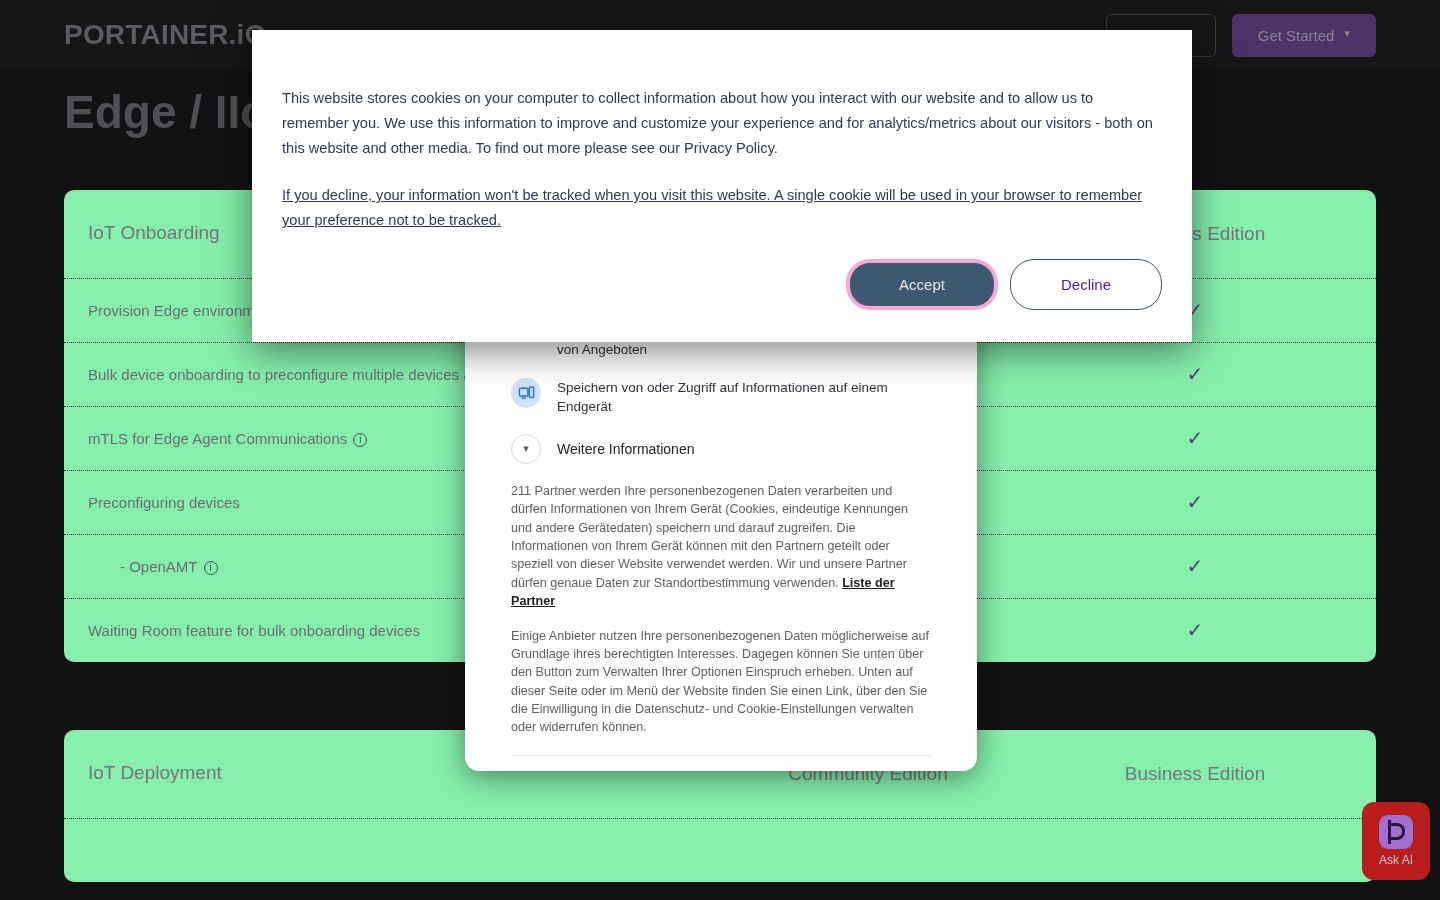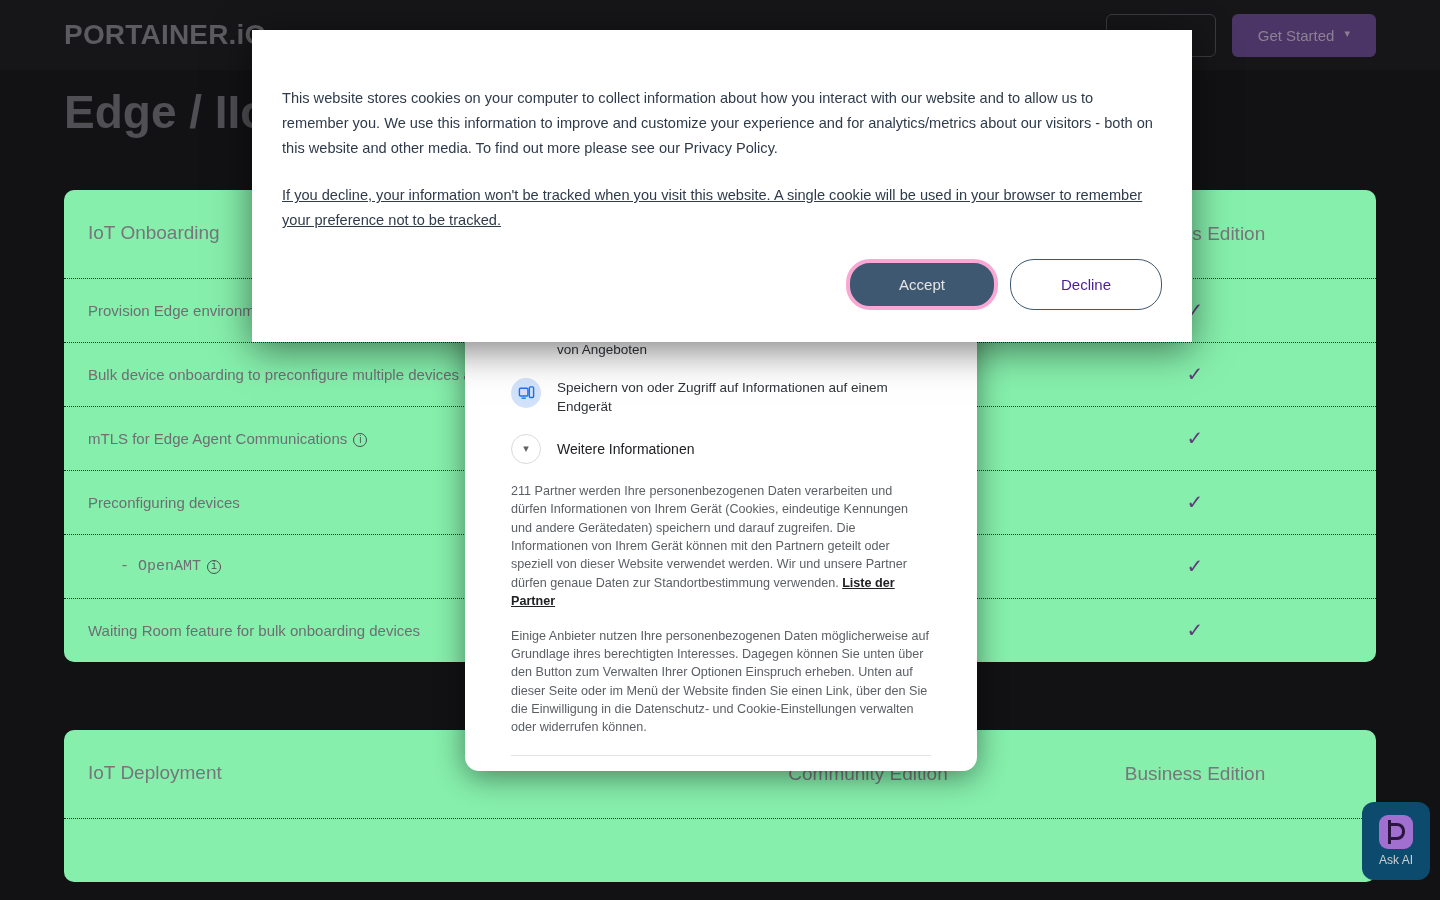--- a/index.html
+++ b/index.html
@@ -109,21 +109,21 @@
     font-size: 19px;
     color: #76767b;
   }
   .t-row {
     min-height: 64px;
     border-top: 1px dotted #2a2a2e;
     font-size: 15px;
     color: #6e6e73;
   }
   .c-feature { flex: 0 0 610px; padding-right: 20px; line-height: 1.42; }
-  .c-feature.indent { padding-left: 32px; font-family: Liberation Mono, monospace; }
+  .c-feature.indent { padding-left: 32px; }
   .c-ce  { flex: 0 0 340px; text-align: center; }
   .c-be  { flex: 1 1 auto;  text-align: center; }
 
   .info-i {
     display: inline-block;
     width: 14px; height: 14px;
     border: 1px solid #4d4d52;
     border-radius: 50%;
     font-size: 10px;
     line-height: 12px;
@@ -141,21 +141,21 @@
   }
   .tbl-gap { height: 56px; }
 
   
   .askai {
     position: absolute;
     right: 10px;
     bottom: 20px;
     width: 68px;
     height: 78px;
-    background: #0c4a6e;
+    background: #b91c1c;
     border-radius: 12px;
     display: flex;
     flex-direction: column;
     align-items: center;
     justify-content: center;
     gap: 4px;
     cursor: pointer;
     z-index: 5;
   }
   .askai-logo {

